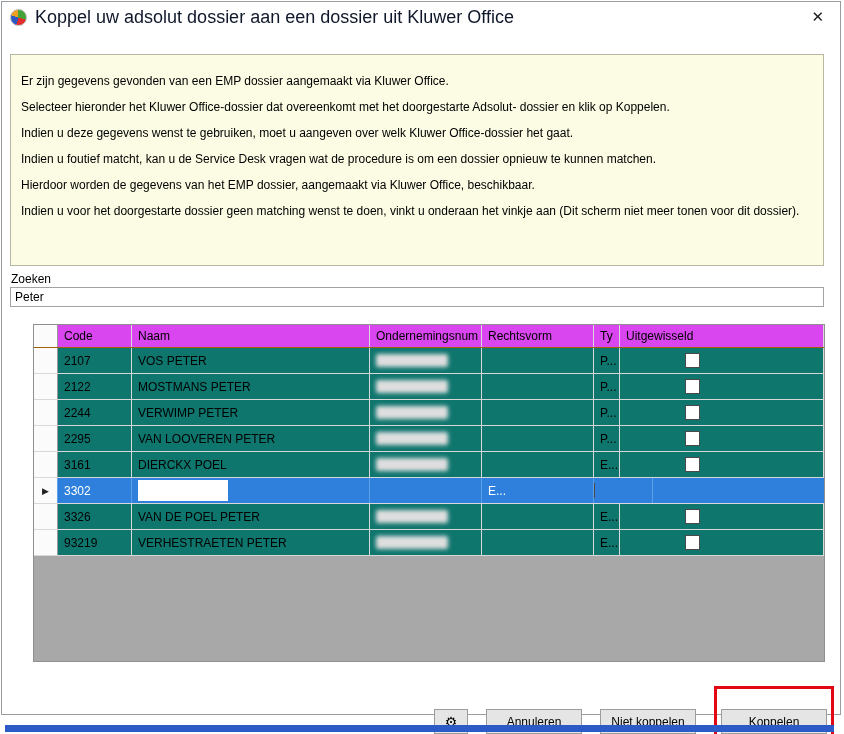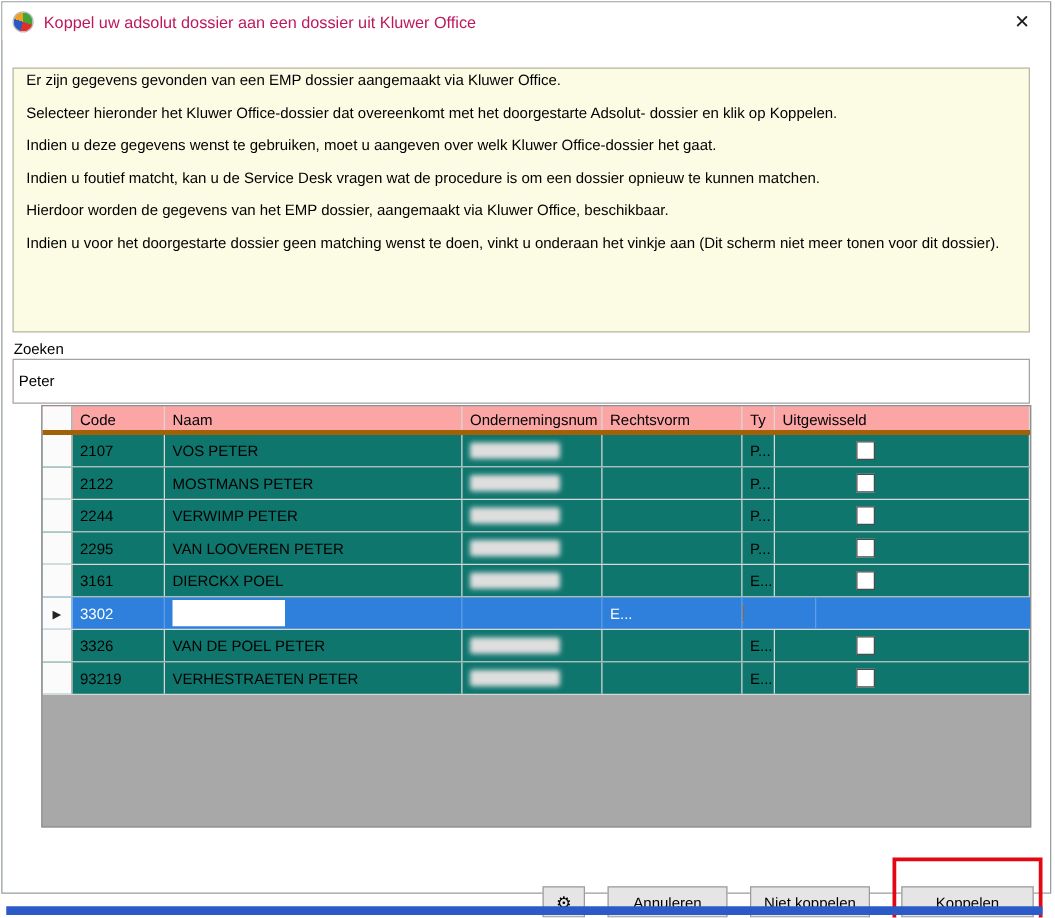--- a/index.html
+++ b/index.html
@@ -21,55 +21,55 @@
   .titlebar {
     height:30px; display:flex; align-items:center;
     padding:0 8px; background:#fff;
   }
   .app-icon {
     width:17px; height:17px; border-radius:50%;
     background:conic-gradient(#43a336 0 30%, #e32c2c 30% 55%, #2b59c3 55% 80%, #f0a01e 80% 100%);
     border:1px solid #bbb;
     margin-right:8px; flex:0 0 auto;
   }
-  .title { color:#be185d; font-size:13px; flex:1; white-space:nowrap; overflow:hidden; }
+  .title { color:#0f172a; font-size:18px; flex:1; white-space:nowrap; overflow:hidden; }
   .close-btn { font-size:15px; color:#1a1a1a; padding:2px 8px; cursor:default; }
 
   .infobox {
     position:absolute; left:8px; top:52px;
     width:814px; height:212px;
     background:var(--info_bg, #fcfce4);
     border:1px solid #b7b7a4;
-    padding:2px 10px;
+    padding:19px 10px;
     overflow:hidden;
   }
   .info-p { margin-bottom:11px; line-height:15px; }
 
   .search-label { position:absolute; left:9px; top:270px; }
   .search-input {
     position:absolute; left:8px; top:285px;
-    width:814px; height:36px;
+    width:814px; height:20px;
     border:1px solid #a3a3a3;
     padding:1px 4px;
     font:inherit; font-size:12px;
     outline:none;
   }
 
   .grid {
     position:absolute; left:31px; top:322px;
     width:792px; height:338px;
     border:1px solid #8f8f8f;
     background:#a8a8a8;
     overflow:hidden;
   }
   .grid-header, .grid-row {
     display:grid;
     grid-template-columns:24px 74px 238px 112px 112px 26px 1fr;
   }
-  .grid-header { background:#fca5a5; height:23px; border-bottom:4px solid #a16207; }
+  .grid-header { background:#d946ef; height:23px; border-bottom:1px solid #a16207; }
   .grid-header .cell {
     border-right:1px solid #d8d8d8;
     padding:4px 6px 0;
     white-space:nowrap; overflow:hidden;
   }
   .grid-row { background:#0f766e; height:26px; border-bottom:1px solid #d8d8d8; }
   .grid-row .cell {
     border-right:1px solid #d8d8d8;
     padding:6px 6px 0;
     white-space:nowrap; overflow:hidden;

